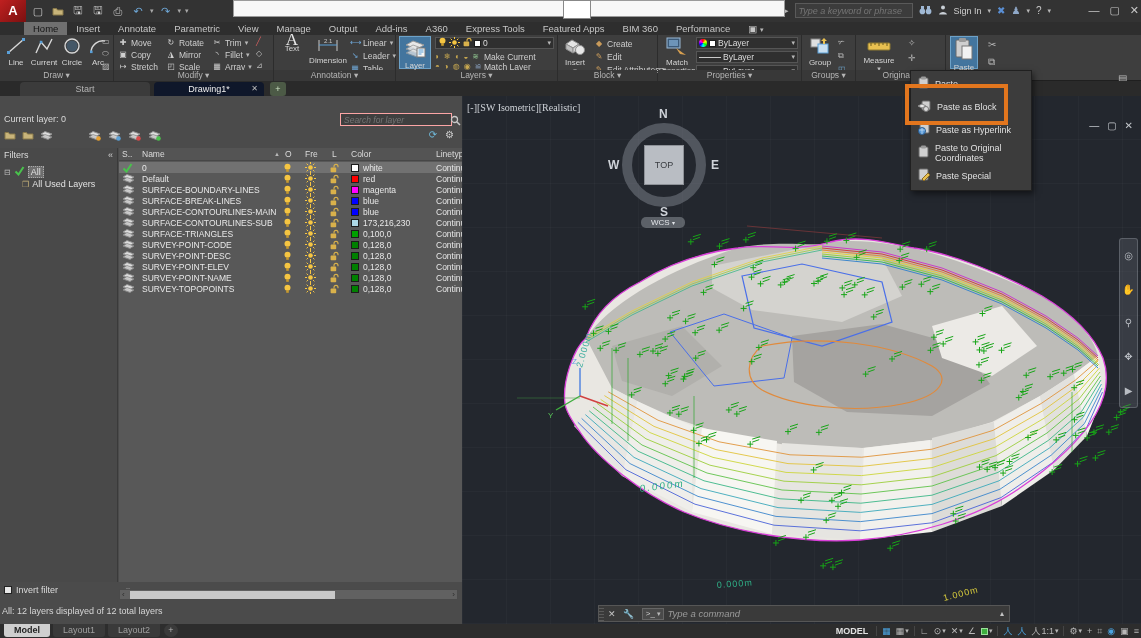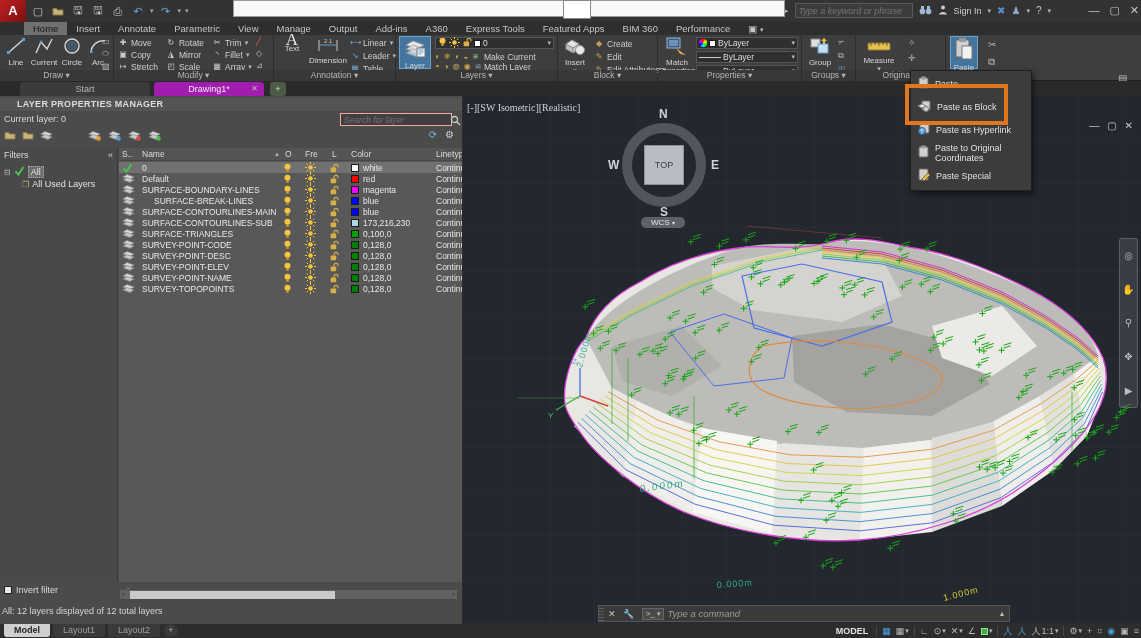--- a/index.html
+++ b/index.html
@@ -36,21 +36,21 @@
   .smallitem { display:flex; align-items:center; gap:3px; height:11px; font-size:8.5px; color:#cfcfcf; white-space:nowrap; }
   .sicon { font-size:8px; width:10px; text-align:center; }
   .chip { display:flex; align-items:center; background:#2f2f2f; border:1px solid #555; height:12px; font-size:8.5px; color:#ddd; padding:0 2px; gap:2px; }
   .swatch { display:inline-block; border:1px solid #1c1c1c; }
   .caretm { color:#b8b8b8; font-size:7px; }
 
   
   #doc-tabs { position:absolute; left:0; top:81px; width:1141px; height:15px; background:#2a2a2a; }
   .dtab { position:absolute; top:1px; height:14px; font-size:9px; line-height:14px; text-align:center; border-radius:4px 4px 0 0; }
   #dtab-start { left:20px; width:130px; background:#3b3b3b; color:#b5b5b5; }
-  #dtab-drawing { left:154px; width:110px; background:#a21caf; color:#eee; }
+  #dtab-drawing { left:154px; width:110px; background:#0f172a; color:#eee; }
   #dtab-drawing .x { position:absolute; right:6px; top:0; color:#bbb; }
   #dtab-plus { left:270px; width:16px; background:#4c5a46; color:#cde3c4; border-radius:3px; }
 
   
   #palette { position:absolute; left:0; top:96px; width:462px; height:528px; background:#4b4b4b; }
   #lpm-title { position:absolute; left:0; top:2px; width:462px; height:13px; background:#545454; color:#dcdcdc; font-size:9px; font-weight:bold; line-height:13px; padding-left:17px; letter-spacing:.3px; }
   #lpm-current { position:absolute; left:4px; top:18px; font-size:9px; color:#dadada; }
   #lpm-search { position:absolute; right:10px; top:17px; width:112px; height:13px; background:#3f3f3f; border:1px solid #fca5a5; color:#9f9f9f; font-style:italic; font-size:8.5px; padding:0 3px; font-family:"Liberation Sans",sans-serif; }
   #lpm-search-icon { position:absolute; right:1px; top:19px; }
   #lpm-toolbar { position:absolute; left:4px; top:33px; height:14px; display:flex; align-items:center; gap:6px; }
@@ -499,21 +499,20 @@
   <div id="doc-tabs">
     <div class="dtab" id="dtab-start">Start</div>
     <div class="dtab" id="dtab-drawing">
       <span>Drawing1*</span>
       <span class="x g-close" style="font-size:8px;">✕</span>
     </div>
     <div class="dtab" id="dtab-plus"><span class="g-plus">+</span></div>
   </div>
 
   <div id="palette">
-    <div id="lpm-title">LAYER PROPERTIES MANAGER</div>
     <div id="lpm-current">Current layer: 0</div>
     <input id="lpm-search" placeholder="Search for layer" style="">
     <span id="lpm-search-icon"><svg width="11" height="11" viewBox="0 0 11 11">
           <circle cx="4.5" cy="4.5" r="3" fill="none" stroke="#c8c8c8" stroke-width="1.3"></circle>
           <line x1="7" y1="7" x2="10" y2="10" stroke="#c8c8c8" stroke-width="1.5"></line>
         </svg></span>
     <div id="lpm-toolbar">
         <span><svg width="12" height="10" viewBox="0 0 12 10">
             <path d="M1 2.5 L4.5 2.5 L5.5 4 L11 4 L11 9 L1 9 Z" fill="#c8b47a" stroke="#8a7a4a"></path>
           </svg></span>
@@ -718,21 +717,21 @@
           </div>
           <div class="lrow" style="top: 33px;">
             <span class="cell" style="left:3px;">
               <svg width="13" height="11" viewBox="0 0 13 11">
                 <g stroke="#8f8f8f" fill="#dcdcdc">
                   <path d="M1 4 L5 1.5 L12 4 L8 6.5 Z"></path>
                   <path d="M1 7 L5 4.5 L12 7 L8 9.5 Z" opacity=".85"></path>
                 </g>
               </svg>
             </span>
-            <span class="cell" style="left:23px;margin-left:12px;">SURFACE-BREAK-LINES</span>
+            <span class="cell" style="left:23px;">SURFACE-BREAK-LINES</span>
             <span class="cell" style="left:164px;">
               <svg width="9" height="10" viewBox="0 0 9 10">
                 <circle cx="4.5" cy="3.8" r="3" fill="#f5c542"></circle>
                 <rect x="3.2" y="6.4" width="2.6" height="2.4" fill="#c79a2e"></rect>
               </svg>
             </span>
             <span class="cell" style="left:186px;">
               <svg width="11" height="11" viewBox="0 0 11 11">
                 <g stroke="#f5c542" stroke-width="1">
                   <line x1="5.5" y1="0" x2="5.5" y2="2"></line>

